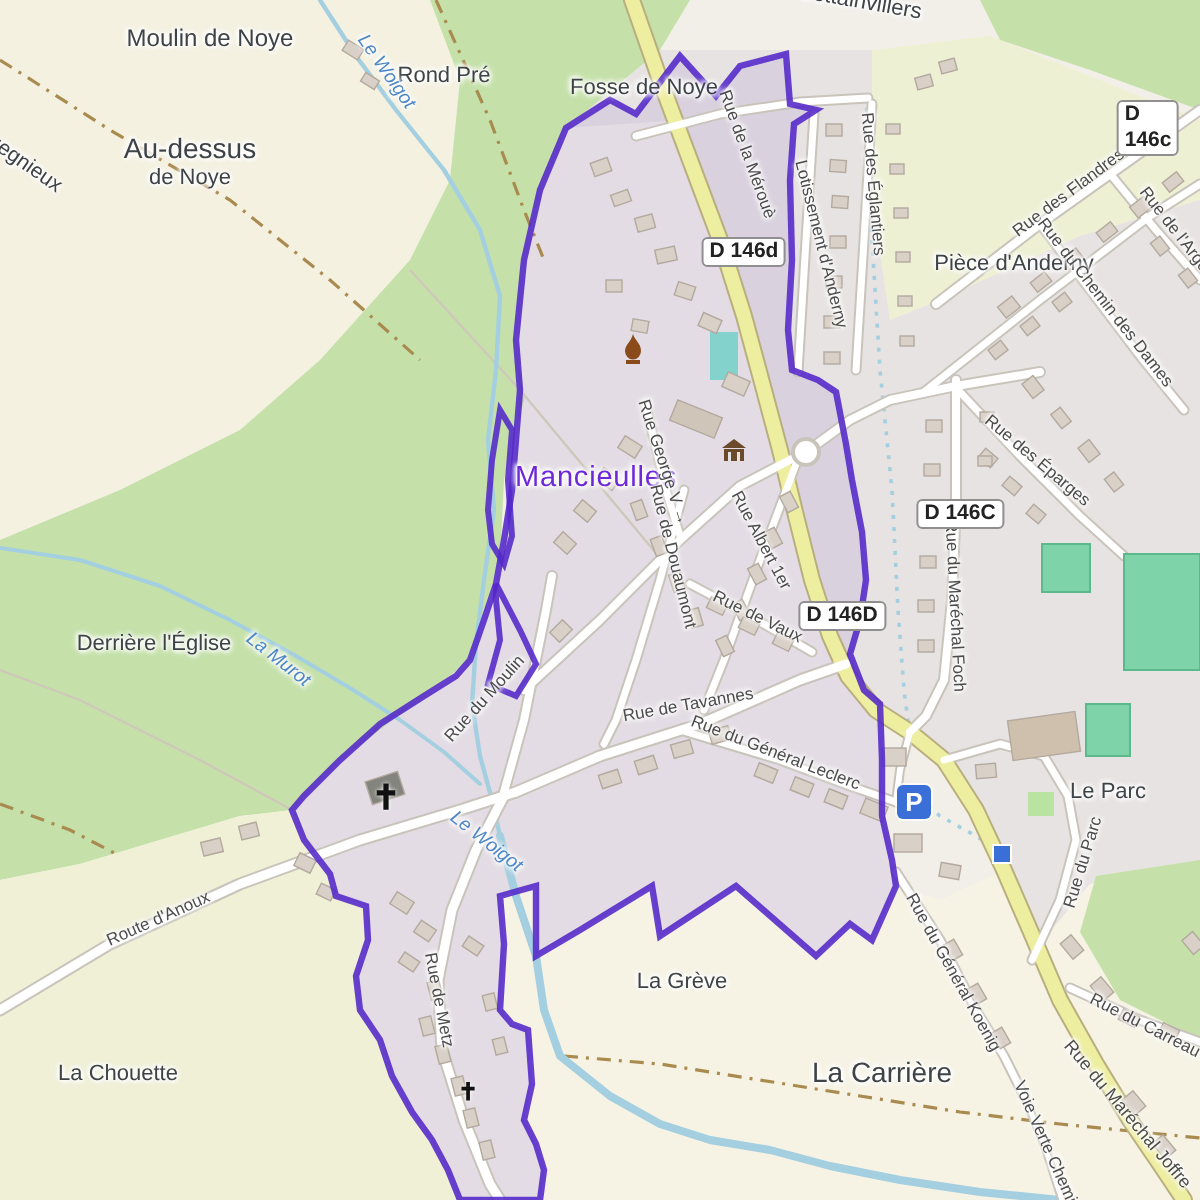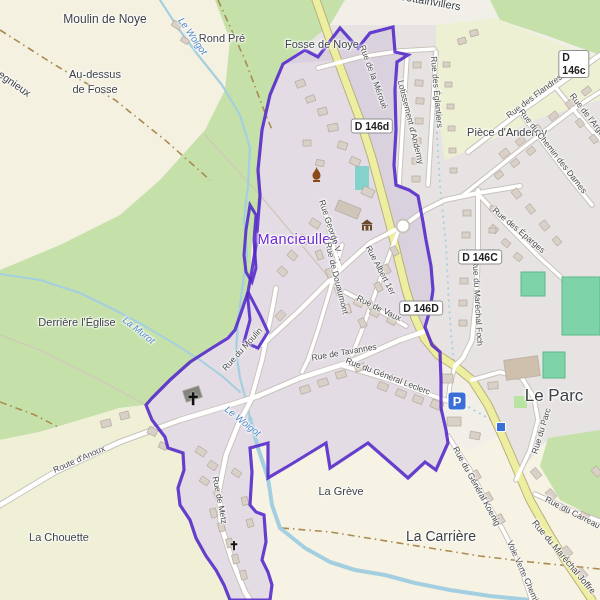--- a/index.html
+++ b/index.html
@@ -218,29 +218,29 @@
       <rect x="580" y="513" width="9" height="6" transform="rotate(27 584.5 516)" fill="#d9d0c7" stroke="#b3a99e" stroke-width="0.7"></rect>
       <rect x="592" y="468" width="9" height="7" transform="rotate(50 596.5 471.5)" fill="#d9d0c7" stroke="#b3a99e" stroke-width="0.7"></rect>
       <path d="M283,64 L305,50 318,57 340,28 358,48 370,33 393,27 395,52 408,55 397,62 395,90 396,130 394,165 396,185 409,190 418,196 423,222 426,240 431,266 433,290 430,310 425,327 432,345 440,352 441,380 441,408 446,430 448,443 436,470 425,462 408,478 368,443 330,468 326,443 290,465 268,478 268,443 250,448 252,472 250,505 256,512 264,515 266,542 262,560 268,572 272,585 270,600 230,600 224,585 216,570 206,556 196,538 190,520 180,505 178,488 184,470 183,453 168,448 165,437 152,420 146,405 152,398 170,380 190,362 212,348 228,338 235,330 242,310 248,292 252,270 256,245 258,220 260,195 258,170 262,130 270,95 Z" fill="none" stroke="#5327c9" stroke-width="3.2" stroke-opacity="0.88" stroke-linejoin="miter"></path>
       <path d="M248,292 L260,315 268,332 258,348 244,342 250,320 248,300 Z" fill="none" stroke="#5327c9" stroke-width="3" stroke-opacity="0.88"></path>
       <path d="M250,205 L246,230 244,255 246,272 252,282 256,268 254,240 256,215 Z" fill="none" stroke="#5327c9" stroke-width="3" stroke-opacity="0.88"></path>
     </svg>
   <div id="overlay-layer">
       <div class="lbl place" style="font-size: 12px; position: absolute; left: 105px; top: 19px; transform: translate(-50%, -50%) rotate(0deg);">Moulin de Noye</div>
       <div class="lbl place" style="font-size: 11px; position: absolute; left: 222px; top: 38px; transform: translate(-50%, -50%) rotate(0deg);">Rond Pré</div>
       <div class="lbl place" style="font-size: 11px; position: absolute; left: 278px; top: 44px; transform: translate(-50%, -50%) rotate(0deg); margin-left: 44px;">Fosse de Noye</div>
-      <div class="lbl place" style="font-size: 11px; position: absolute; left: 95px; top: 74px; transform: translate(-50%, -50%) rotate(0deg);">Au-dessus</div>
-      <div class="lbl place" style="font-size: 11px; position: absolute; left: 95px; top: 89px; transform: translate(-50%, -50%) rotate(0deg);">de Fosse</div>
+      <div class="lbl place" style="font-size: 14px; position: absolute; left: 95px; top: 74px; transform: translate(-50%, -50%) rotate(0deg);">Au-dessus</div>
+      <div class="lbl place" style="font-size: 11px; position: absolute; left: 95px; top: 89px; transform: translate(-50%, -50%) rotate(0deg);">de Noye</div>
       <div class="lbl place" style="font-size: 10.5px; position: absolute; left: 10px; top: 80px; transform: translate(-50%, -50%) rotate(35deg);">quegnieux</div>
       <div class="lbl place" style="font-size: 11px; position: absolute; left: 507px; top: 84px; transform: translate(-50%, -50%) rotate(0deg); margin-top: 48px;">Pièce d'Anderny</div>
       <div class="lbl place" style="font-size: 11px; position: absolute; left: 77px; top: 322px; transform: translate(-50%, -50%) rotate(0deg); text-align: right;">Derrière l'Église</div>
       <div class="lbl place" style="font-size: 11px; position: absolute; left: 59px; top: 537px; transform: translate(-50%, -50%) rotate(0deg);">La Chouette</div>
       <div class="lbl place" style="font-size: 11px; position: absolute; left: 341px; top: 491px; transform: translate(-50%, -50%) rotate(0deg);">La Grève</div>
       <div class="lbl place" style="font-size: 14px; position: absolute; left: 441px; top: 536px; transform: translate(-50%, -50%) rotate(0deg);">La Carrière</div>
-      <div class="lbl place" style="font-size: 17px; position: absolute; left: 536px; top: 396px; transform: translate(-50%, -50%) rotate(0deg); padding-left: 36px;">Le Parc</div>
+      <div class="lbl place" style="font-size: 11px; position: absolute; left: 536px; top: 396px; transform: translate(-50%, -50%) rotate(0deg); padding-left: 36px;">Le Parc</div>
       <div class="lbl town" style="font-size: 14.5px; position: absolute; left: 298px; top: 239px; transform: translate(-50%, -50%) rotate(0deg);">Mancieulles</div>
       <div class="lbl place" style="font-size: 11px; position: absolute; left: 430px; top: 1px; transform: translate(-50%, -50%) rotate(10deg);">Bettainvillers</div>
       <div class="lbl water" style="font-size: 9.5px; position: absolute; left: 193px; top: 36px; transform: translate(-50%, -50%) rotate(55deg);">Le Woigot</div>
       <div class="lbl water" style="font-size: 9.5px; position: absolute; left: 139px; top: 330px; transform: translate(-50%, -50%) rotate(38deg);">La Murot</div>
       <div class="lbl water" style="font-size: 9.5px; position: absolute; left: 243px; top: 421px; transform: translate(-50%, -50%) rotate(38deg);">Le Woigot</div>
       <div class="lbl street" style="font-size: 8.5px; position: absolute; left: 374px; top: 77px; transform: translate(-50%, -50%) rotate(70deg);">Rue de la Mérouè</div>
       <div class="lbl street" style="font-size: 8.5px; position: absolute; left: 411px; top: 122px; transform: translate(-50%, -50%) rotate(76deg);">Lotissement d'Anderny</div>
       <div class="lbl street" style="font-size: 8.5px; position: absolute; left: 437px; top: 92px; transform: translate(-50%, -50%) rotate(85deg);">Rue des Églantiers</div>
       <div class="lbl street" style="font-size: 8.5px; position: absolute; left: 534px; top: 96px; transform: translate(-50%, -50%) rotate(-37deg);">Rue des Flandres</div>
       <div class="lbl street" style="font-size: 8.5px; position: absolute; left: 553px; top: 151px; transform: translate(-50%, -50%) rotate(52deg);">Rue du Chemin des Dames</div>

